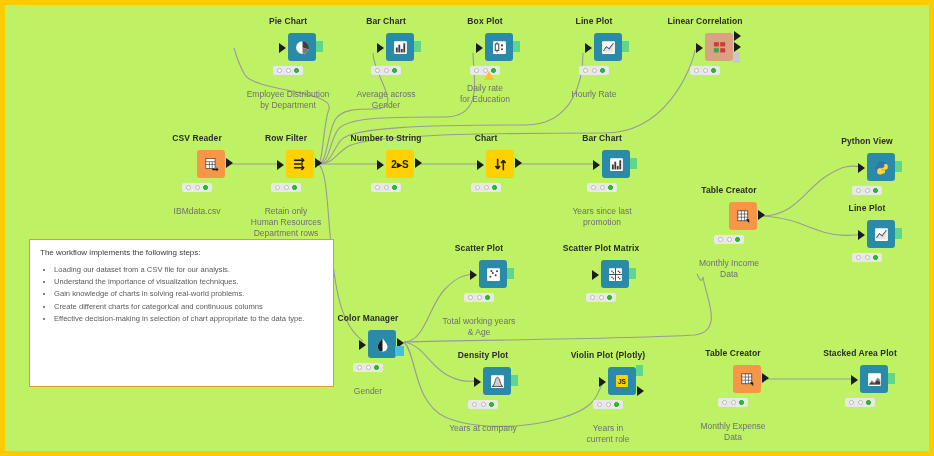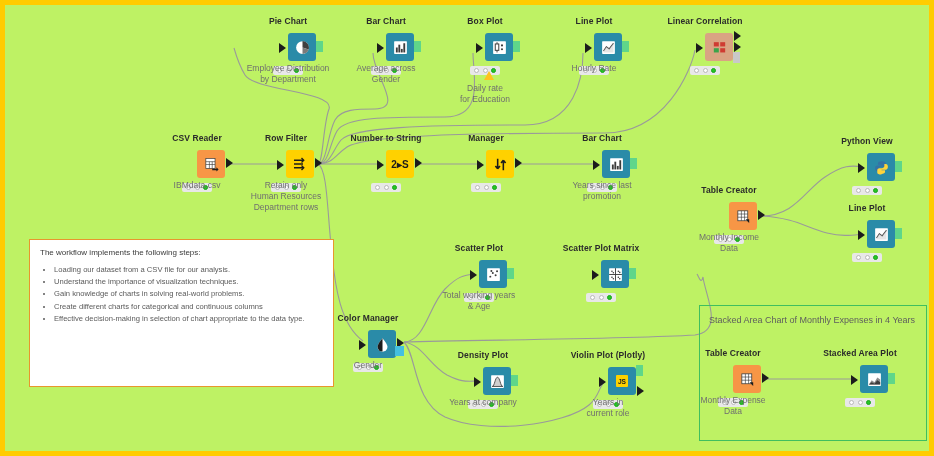--- a/index.html
+++ b/index.html
@@ -42,21 +42,21 @@
   .status i{display:block;width:5px;height:5px;border-radius:50%;
     background:#fdfdfd;border:1px solid #b9b9b9;box-sizing:border-box;}
   .status i.on{background:#25c425;border-color:#18a518;}
   .node .warn{
     position:absolute;left:50%;margin-left:-1px;top:38px;
     width:0;height:0;border-left:5px solid transparent;border-right:5px solid transparent;
     border-bottom:9px solid #ffc21e;
   }
   .node .sub{
     position:absolute;left:50%;transform:translateX(-50%);
-    top:30px;
+    top:56px;
     white-space:nowrap;text-align:center;
     font-size:8.5px;color:#6f6f6f;line-height:11px;
   }
 
   
   .pin{position:absolute;top:10px;width:0;height:0;
     border-top:5px solid transparent;border-bottom:5px solid transparent;
     border-left:7px solid #1c1c1c;}
   .pin.left{left:-9px;}
   .pout{position:absolute;width:7px;height:11px;background:#5fd68a;top:8px;left:28px;}
@@ -281,21 +281,21 @@
     </div>
     <span class="pout arrow"></span>
     <div class="status">
         <i></i>
         <i></i>
         <i class="on"></i>
       </div>
   </div>
 
   <div class="node" style="left:481px;top:145px;">
-    <div class="title">Manager</div>
+    <div class="title">Chart</div>
     <span class="pin left"></span>
     <div class="box yellow">
       <svg width="17" height="17" viewBox="0 0 24 24" class="gl">
           <path d="M8 4 v14 M8 18 l-3.2 -4 M8 18 l3.2 -4" stroke="#1c1c1c" stroke-width="2.2" fill="none"></path>
           <path d="M16 20 v-14 M16 6 l-3.2 4 M16 6 l3.2 4" stroke="#1c1c1c" stroke-width="2.2" fill="none"></path>
         </svg>
     </div>
     <span class="pout arrow"></span>
     <div class="status">
         <i></i>
@@ -479,23 +479,20 @@
         </svg>
     </div>
     <span class="pout"></span>
     <div class="status">
         <i></i>
         <i></i>
         <i class="on"></i>
       </div>
   </div>
 
-  <div class="frame" id="frame-green">
-    <div class="ftitle">Stacked Area Chart of Monthly Expenses in 4 Years</div>
-  </div>
 
   <div class="node" style="left:728px;top:360px;">
     <div class="title">Table Creator</div>
     <div class="box orange">
       <svg width="17" height="17" viewBox="0 0 24 24" class="gl">
           <rect x="4" y="4" width="14" height="14" fill="#ffffff" stroke="#3c3c3c" stroke-width="1.1"></rect>
           <line x1="4" y1="8.5" x2="18" y2="8.5" stroke="#3c3c3c" stroke-width=".9"></line>
           <line x1="4" y1="13" x2="18" y2="13" stroke="#3c3c3c" stroke-width=".9"></line>
           <line x1="9" y1="4" x2="9" y2="18" stroke="#3c3c3c" stroke-width=".9"></line>
           <line x1="13.5" y1="4" x2="13.5" y2="18" stroke="#3c3c3c" stroke-width=".9"></line>

